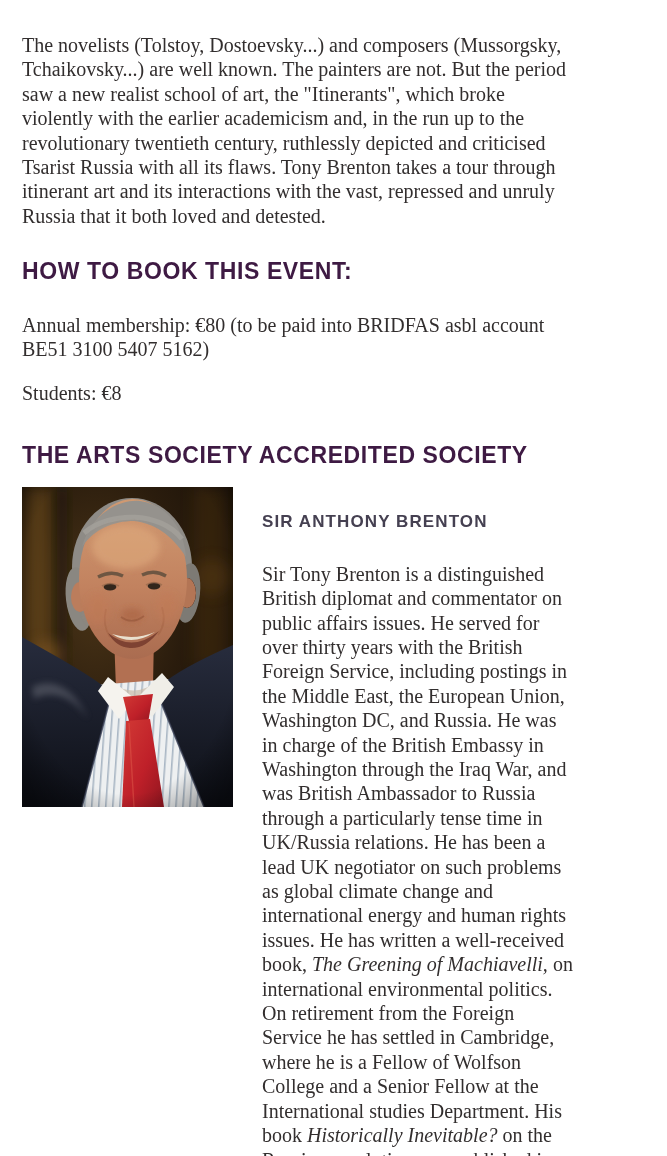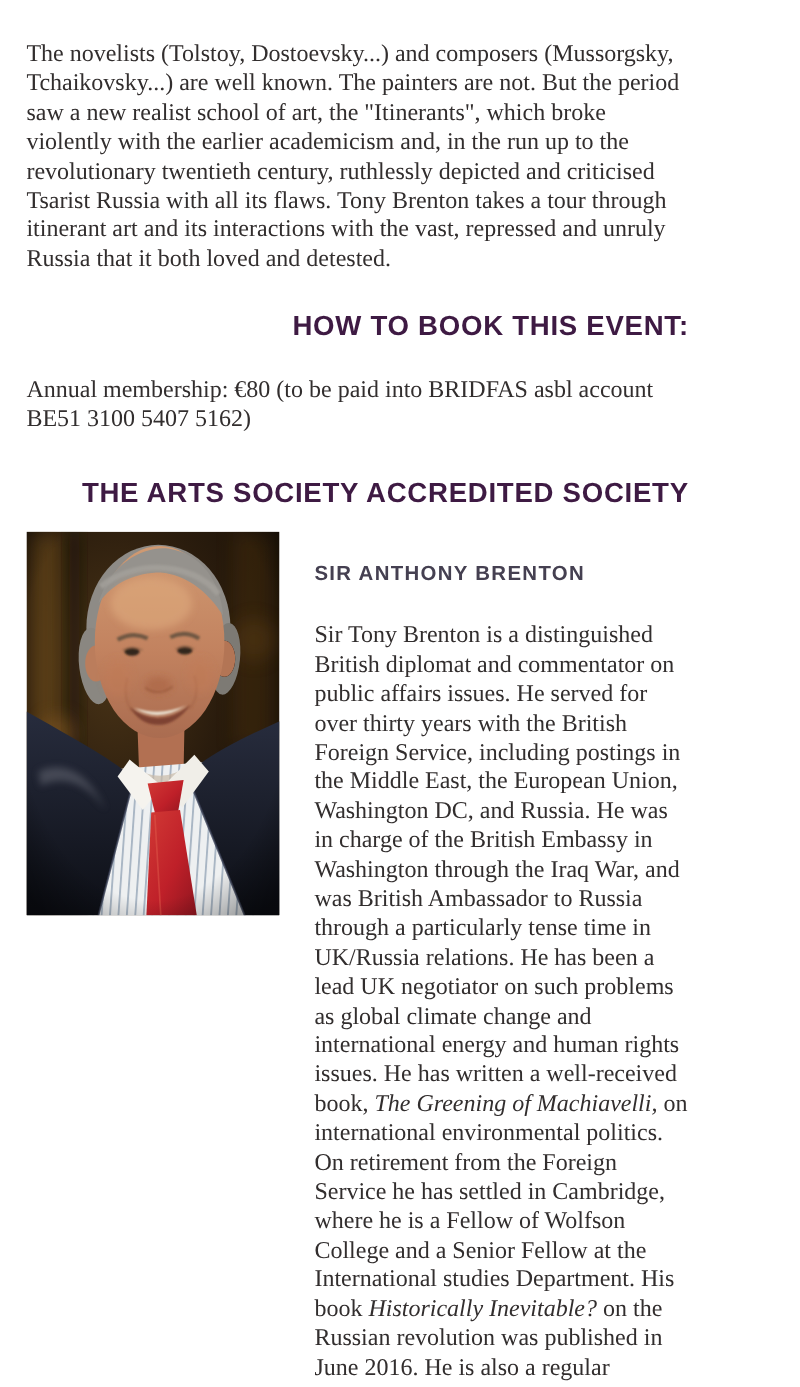--- a/index.html
+++ b/index.html
@@ -23,21 +23,20 @@
   }
   .intro { margin: 0; }
   .h-purple {
     font-family: "Liberation Sans", "DejaVu Sans", sans-serif;
     font-weight: 700;
     font-size: 23px;
     line-height: 1.1;
     letter-spacing: 0.6px;
     color: #3e1a43;
     margin: 0;
-    text-align: right;
   }
   .booking-heading { margin: 31px 0 28px 0; }
   .fee { margin: 0 0 20px 0; }
   .fee:last-child { margin-bottom: 0; }
   .lecturer-heading { margin: 37px 0 19px 0; }
   .lecturer-row { display: flex; align-items: flex-start; }
   .photo-frame {
     width: 211px;
     height: 320px;
     flex: 0 0 211px;
@@ -66,20 +65,21 @@
 </head>
 <body>
 
 <main class="page">
 
   <p class="body-text intro">The novelists (Tolstoy, Dostoevsky...) and composers (Mussorgsky, Tchaikovsky...) are well known. The painters are not. But the period saw a new realist school of art, the "Itinerants", which broke violently with the earlier academicism and, in the run up to the revolutionary twentieth century, ruthlessly depicted and criticised Tsarist Russia with all its flaws. Tony Brenton takes a tour through itinerant art and its interactions with the vast, repressed and unruly Russia that it both loved and detested.</p>
 
   <section>
     <h2 class="h-purple booking-heading">HOW TO BOOK THIS EVENT:</h2>
     <p class="body-text fee">Annual membership: €80 (to be paid into BRIDFAS asbl account BE51 3100 5407 5162)</p>
+    <p class="body-text fee">Students: €8</p>
   </section>
 
   <section>
     <h2 class="h-purple lecturer-heading">THE ARTS SOCIETY ACCREDITED SOCIETY</h2>
 
     <div class="lecturer-row">
 
       <div class="photo-frame">
         <svg viewBox="0 0 211 320" role="img">
           <defs>

